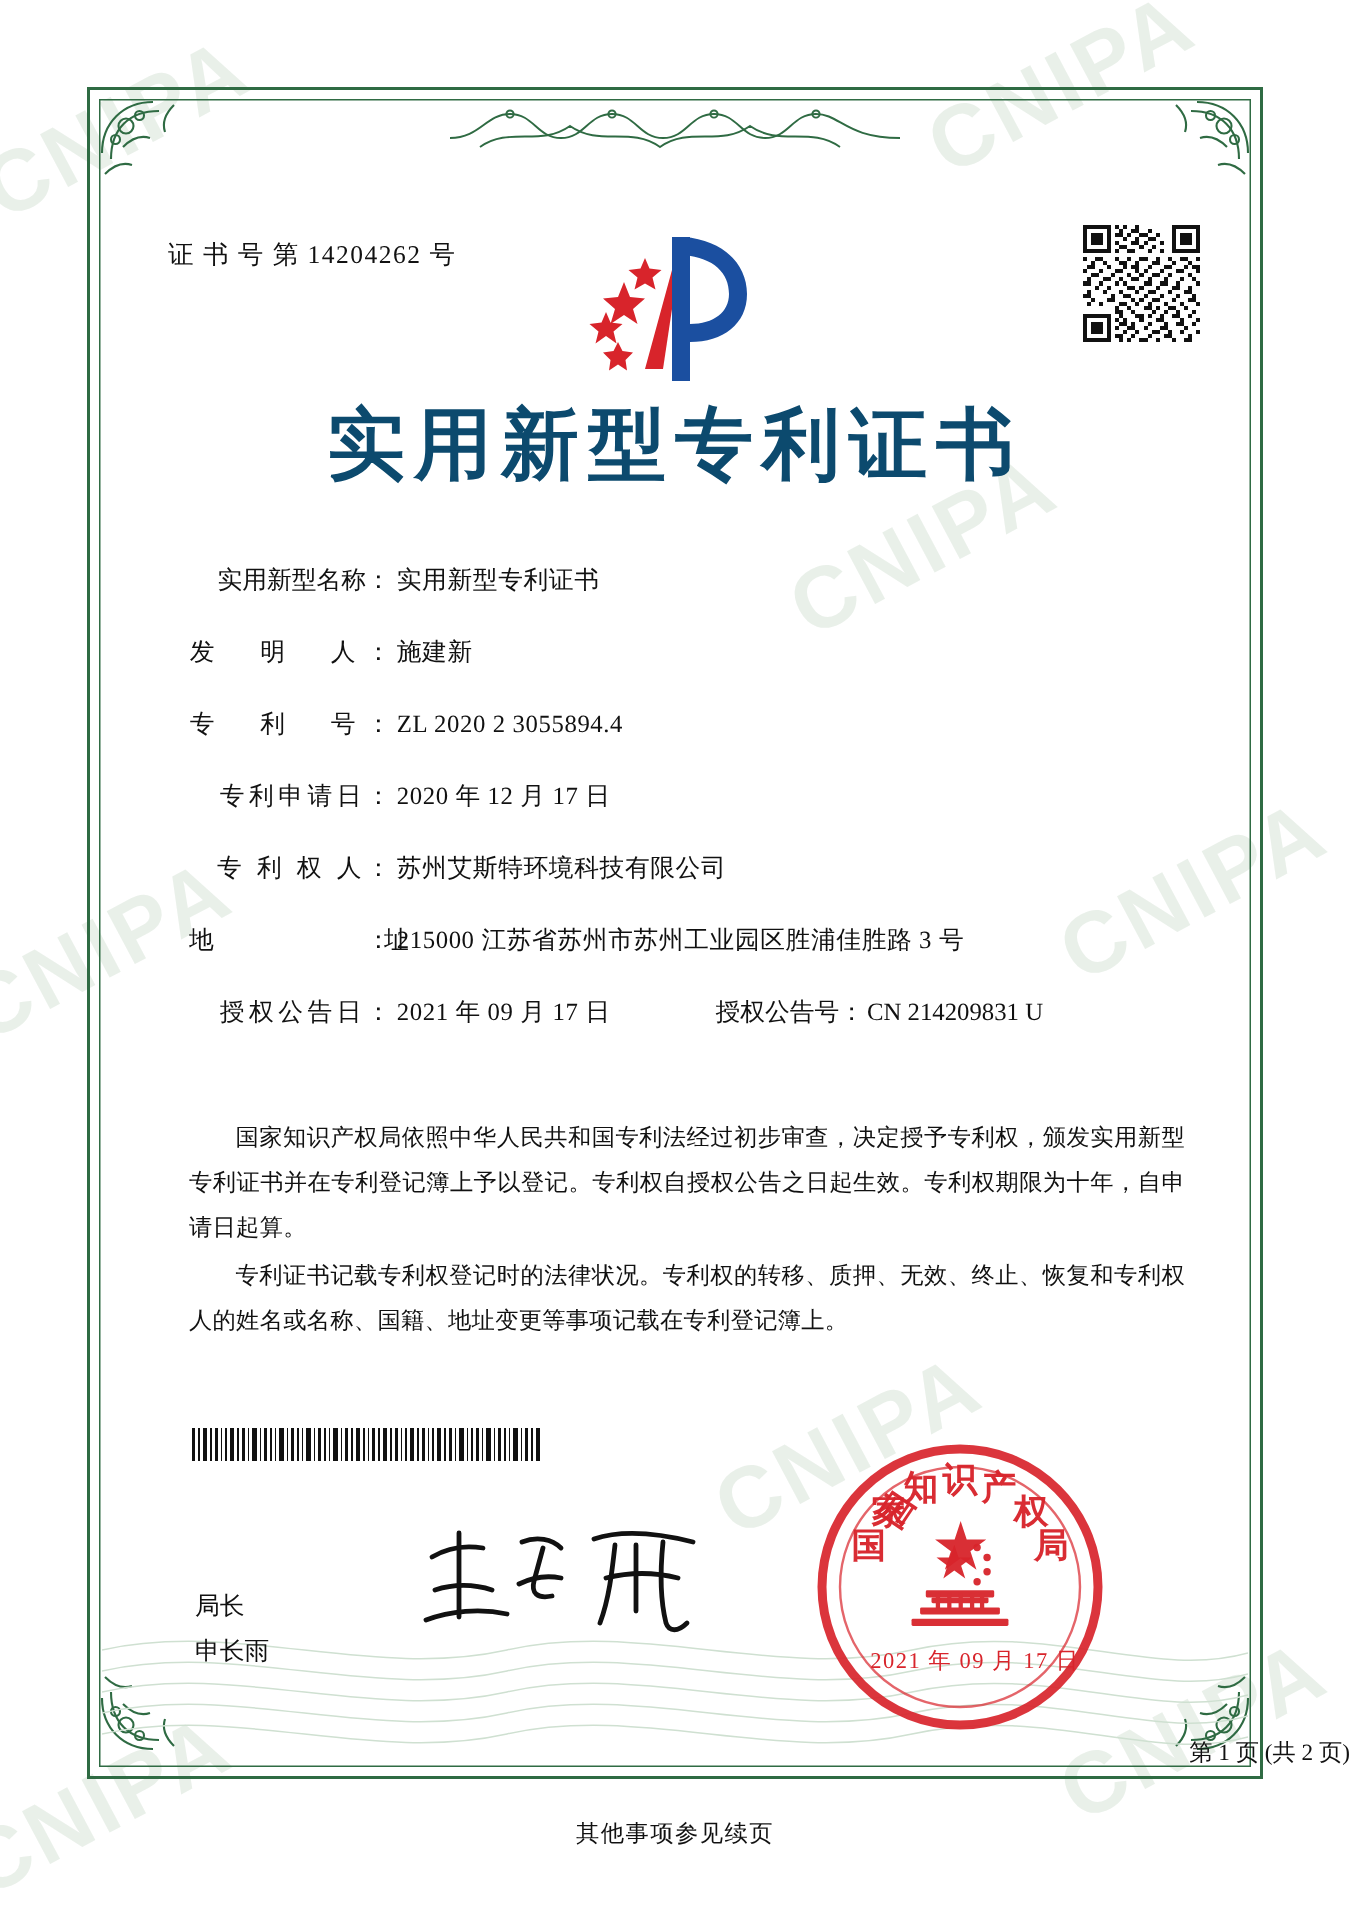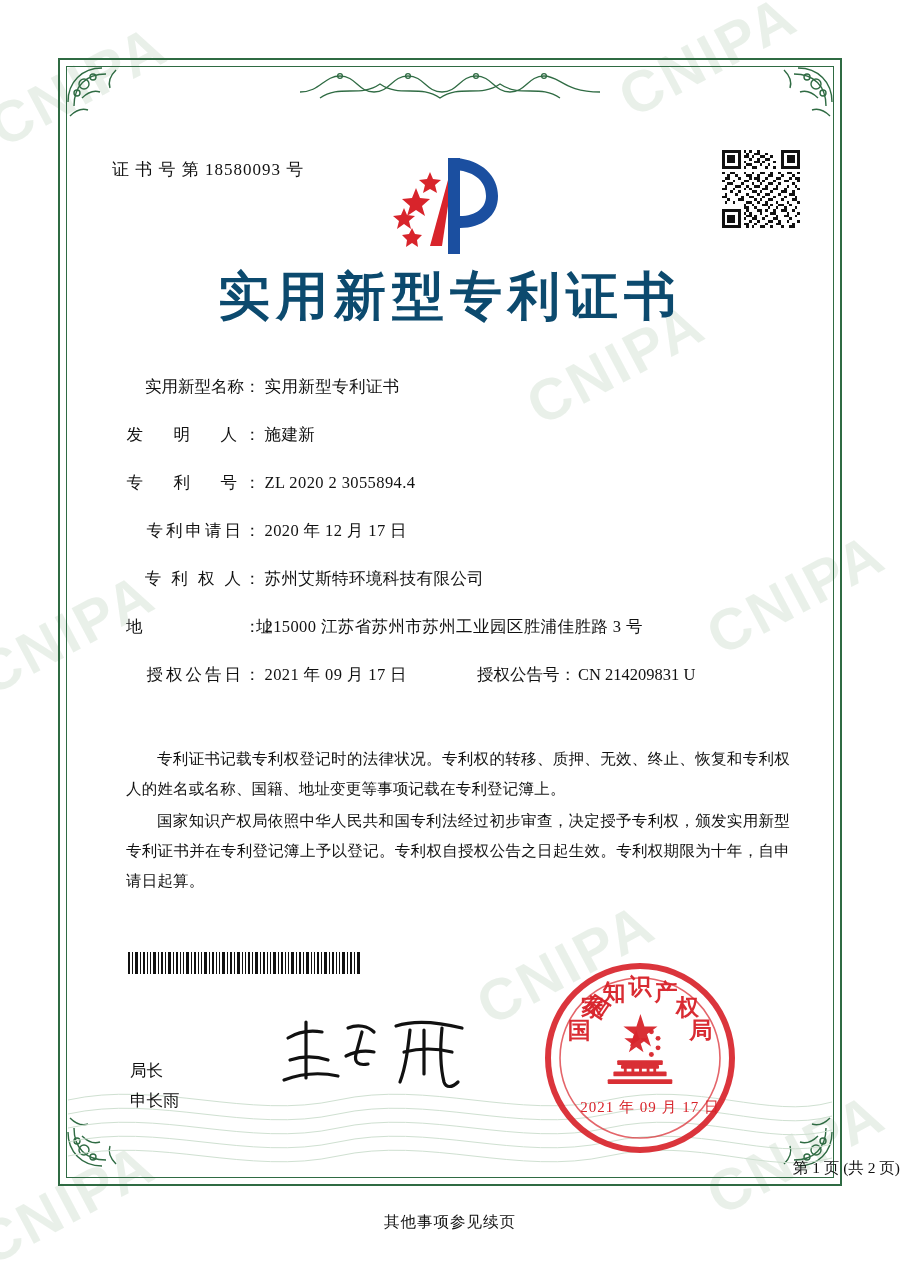--- a/index.html
+++ b/index.html
@@ -293,21 +293,21 @@
 <div class="bottom-wave">
   <svg viewBox="0 0 764 88" fill="none" stroke="currentColor" stroke-width="1">
     <path d="M0 10 C90 -10 180 30 270 10 C360 -10 450 30 540 10 C630 -10 700 30 764 12"></path>
     <path d="M0 24 C90 4 180 44 270 24 C360 4 450 44 540 24 C630 4 700 44 764 26"></path>
     <path d="M0 38 C90 18 180 58 270 38 C360 18 450 58 540 38 C630 18 700 58 764 40"></path>
     <path d="M0 52 C90 32 180 72 270 52 C360 32 450 72 540 52 C630 32 700 72 764 54"></path>
     <path d="M0 66 C90 46 180 86 270 66 C360 46 450 86 540 66 C630 46 700 86 764 68"></path>
   </svg>
 </div>
 
-<div class="cert-no">证 书 号 第 18580093 号</div>
+<div class="cert-no">证 书 号 第 14204262 号</div>
 
 <div class="emblem">
   <svg viewBox="0 0 128 112">
     <path d="M70 8 C96 10 112 26 112 46 C112 66 96 78 74 78 L74 66 C90 66 100 58 100 46 C100 32 90 22 70 20 Z" fill="#1b4fa0"></path>
     <path d="M62 8 L74 8 L74 104 L62 104 Z" fill="#1b4fa0"></path>
     <path d="M62 30 L44 96 L56 96 L62 56 Z" fill="#d8242b"></path>
     <path d="M30 38 l4 10 10 1 -8 7 3 10 -9 -6 -9 6 3 -10 -8 -7 10 -1 z" fill="#d8242b"></path>
     <path d="M18 58 l3 7 8 1 -6 5 2 8 -7 -5 -7 5 2 -8 -6 -5 8 -1 z" fill="#d8242b"></path>
     <path d="M26 78 l3 6 7 1 -5 5 1 7 -6 -4 -6 4 1 -7 -5 -5 7 -1 z" fill="#d8242b"></path>
     <path d="M44 22 l3 7 8 1 -6 5 2 8 -7 -4 -7 4 2 -8 -6 -5 8 -1 z" fill="#d8242b"></path>
@@ -548,22 +548,22 @@
     <span class="field-label field-label-grant spread3">授权公告日</span>
     <span class="field-colon">：</span>
     <span class="field-value">2021 年 09 月 17 日</span>
     <span class="secondary-label">授权公告号：</span>
     <span class="secondary-value">CN 214209831 U</span>
   </div>
 
 </div>
 
 <div class="body-text">
+  <p>国家知识产权局依照中华人民共和国专利法经过初步审查，决定授予专利权，颁发实用新型专利证书并在专利登记簿上予以登记。专利权自授权公告之日起生效。专利权期限为十年，自申请日起算。</p>
   <p>专利证书记载专利权登记时的法律状况。专利权的转移、质押、无效、终止、恢复和专利权人的姓名或名称、国籍、地址变更等事项记载在专利登记簿上。</p>
-  <p>国家知识产权局依照中华人民共和国专利法经过初步审查，决定授予专利权，颁发实用新型专利证书并在专利登记簿上予以登记。专利权自授权公告之日起生效。专利权期限为十年，自申请日起算。</p>
 </div>
 
 <div class="barcode">
   <svg viewBox="0 0 232 22" shape-rendering="crispEdges">
     <g fill="#111">
       <rect x="0" y="0" width="2" height="22"></rect>
         <rect x="4" y="0" width="1" height="22"></rect>
       <rect x="7" y="0" width="3" height="22"></rect>
         <rect x="12" y="0" width="1" height="22"></rect>
       <rect x="15" y="0" width="2" height="22"></rect>

